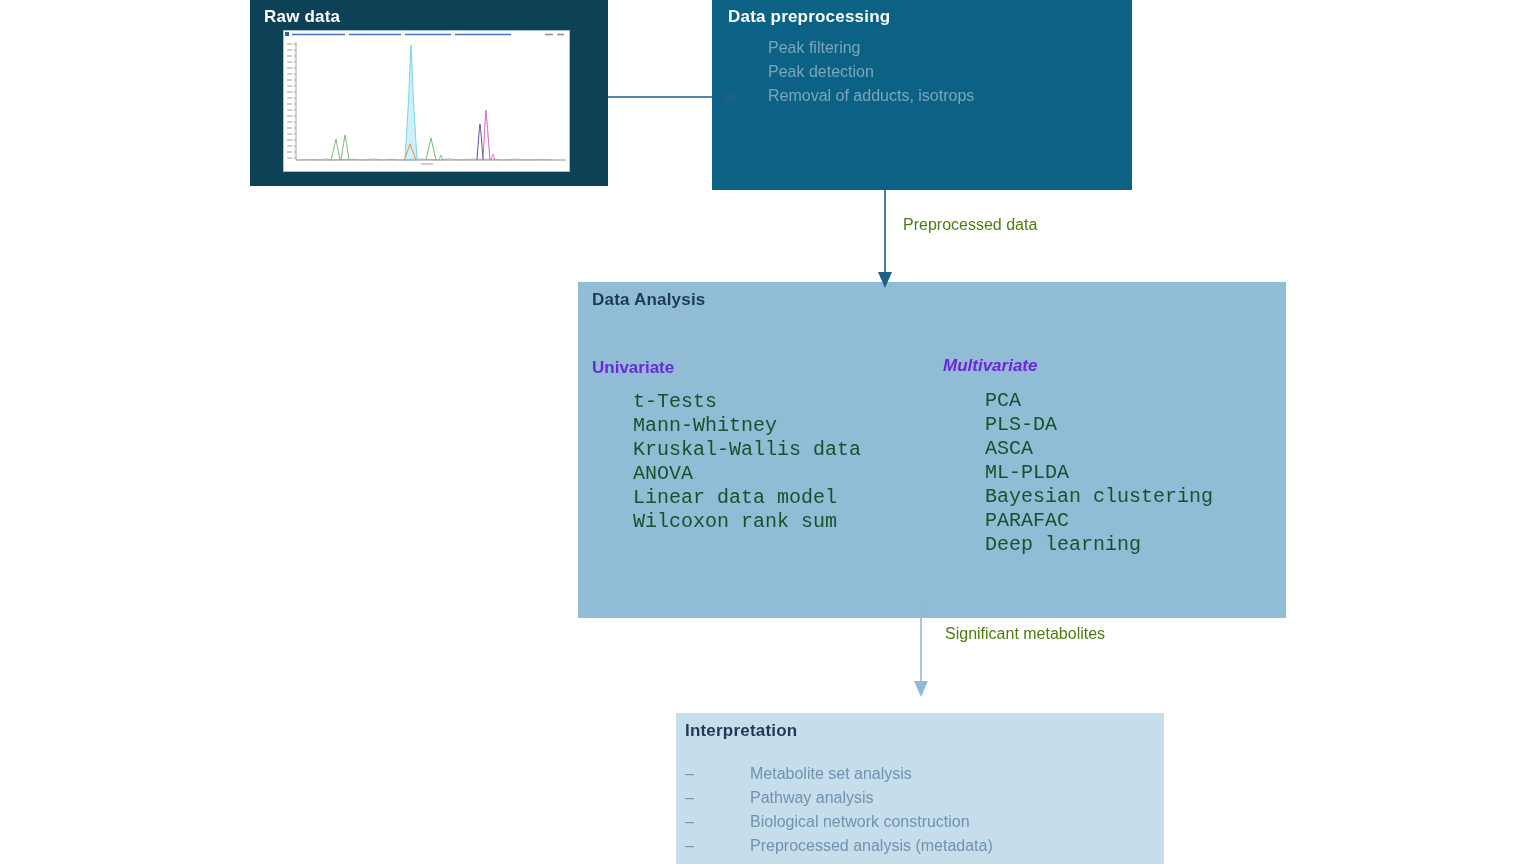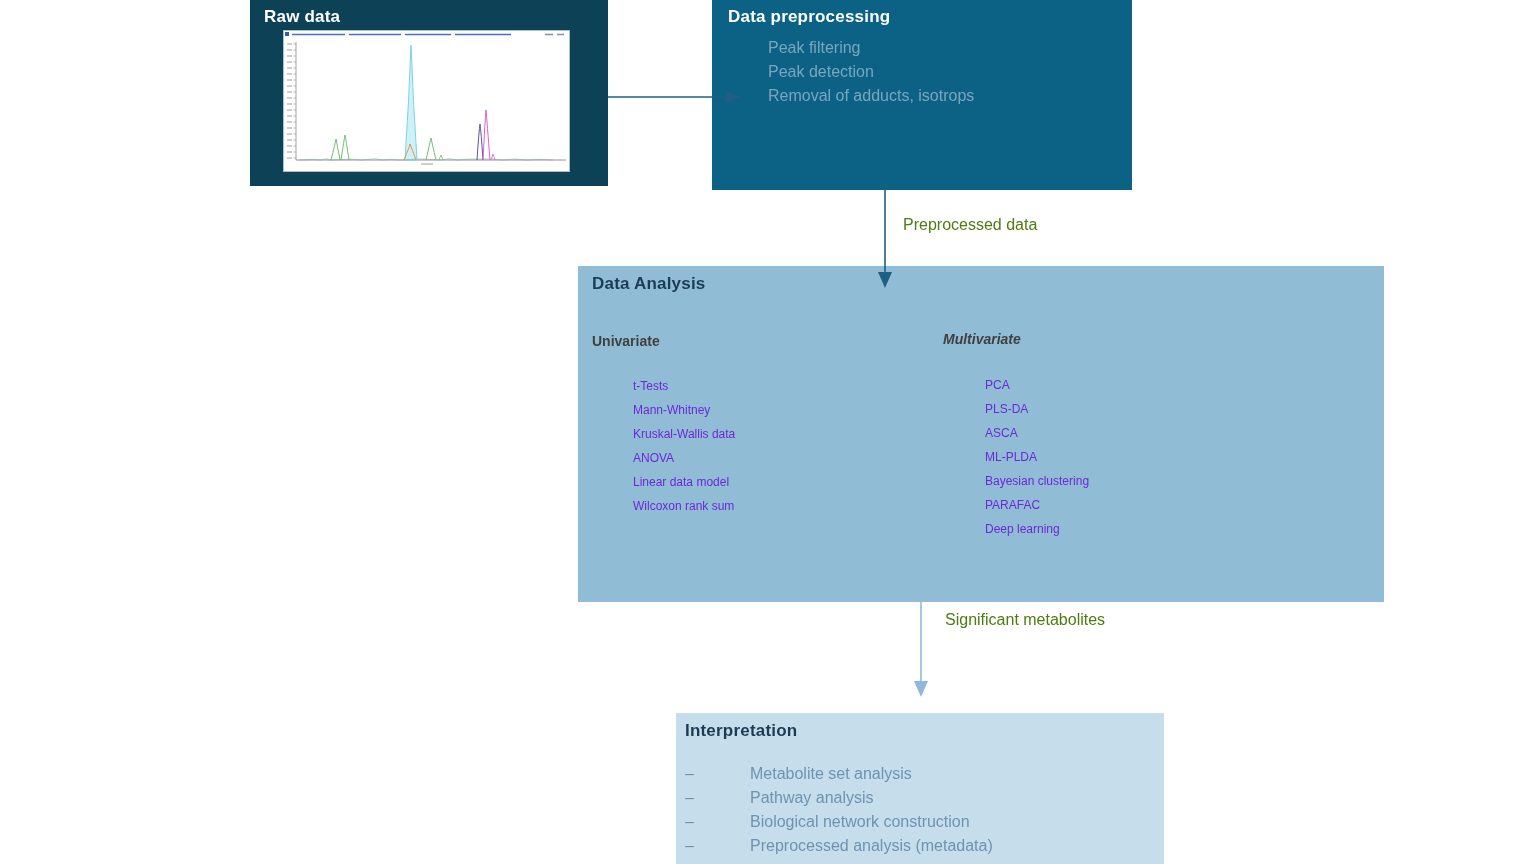--- a/index.html
+++ b/index.html
@@ -17,42 +17,42 @@
   .raw-box .box-title{position:absolute;left:14px;top:7px;}
   .chromatogram{position:absolute;left:33px;top:30px;width:287px;height:142px;background:#ffffff;}
 
   
   .prep-box{left:712px;top:0;width:420px;height:190px;background:#0C6285;}
   .prep-box .box-title{position:absolute;left:16px;top:7px;}
   .prep-items{position:absolute;left:56px;top:36px;margin:0;padding:0;list-style:none;
     font-size:16px;line-height:24px;color:#7AA6BD;}
 
   
-  .analysis-box{left:578px;top:266px;width:806px;height:336px;background:#90BDD5;}
+  .analysis-box{left:578px;top:282px;width:708px;height:336px;background:#90BDD5;}
   .analysis-box .box-title{position:absolute;left:14px;top:8px;font-size:17px;}
-  .col-title{position:absolute;font-size:14px;font-weight:600;color:#404040;}
+  .col-title{position:absolute;font-size:17px;font-weight:600;color:#6d28d9;margin-top:9px;}
   .uni-title{left:14px;top:67px;}
   .multi-title{left:365px;top:65px;font-style:italic;}
   .method-list{position:absolute;margin:0;padding:0;list-style:none;
-    font-size:12px;line-height:24px;color:#6d28d9;}
+    font-size:20px;line-height:24px;color:#14532d;font-family:Liberation Mono, monospace;}
   .uni-list{left:55px;top:108px;}
   .multi-list{left:407px;top:107px;}
 
   
   .interp-box{left:676px;top:669px;width:488px;height:195px;background:#C6DDEC;margin-top:44px;}
   .interp-box .box-title{position:absolute;left:9px;top:8px;}
   .interp-list{position:absolute;left:0;top:49px;margin:0;padding:0;list-style:none;
     font-size:16px;line-height:24px;color:#6E93B0;}
   .interp-list li{position:relative;padding-left:74px;}
   .interp-list .dash{position:absolute;left:9px;top:0;}
 
   
   .flow-label{position:absolute;font-size:16px;color:#4d7c0f;}
   .label-preprocessed{left:903px;top:216px;}
-  .label-significant{left:945px;top:611px;}
+  .label-significant{left:945px;top:625px;}
 
   
   .arrow-layer{position:absolute;left:0;top:0;width:1536px;height:864px;pointer-events:none;}
 </style>
 </head>
 <body>
 
 <div class="stage">
 
   <div class="box raw-box">

